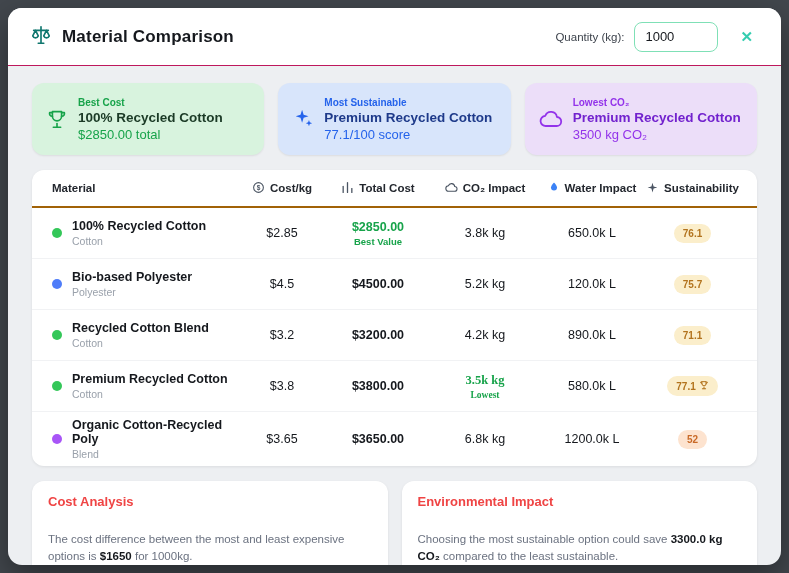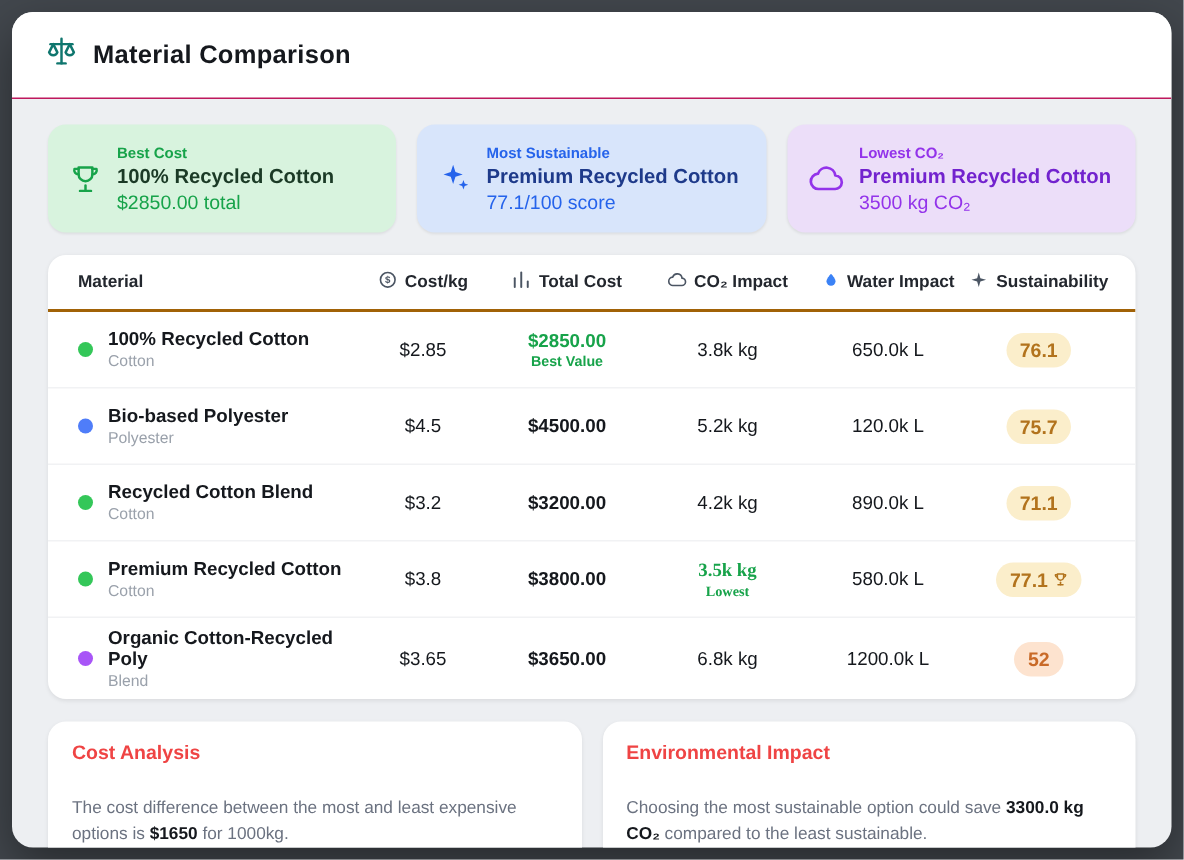--- a/index.html
+++ b/index.html
@@ -55,21 +55,21 @@
   .mat { display:flex; align-items:center; gap:10px; }
   .dot { width:10px; height:10px; border-radius:50%; flex-shrink:0; }
   .mname { font-size:12.5px; font-weight:bold; color:#15181d; }
   .mcat { font-size:10.5px; color:#9aa1ab; margin-top:2px; }
   .cell { text-align:center; font-size:12.5px; color:#15181d; }
   .cell.total { font-weight:bold; font-size:12.5px; }
   .green-val { color:#17a34a !important; }
   .subnote { display:block; font-size:9.5px; color:#17a34a; font-weight:bold; margin-top:2px; }
   .subnote:empty { display:none; }
   .badge { display:inline-flex; align-items:center; gap:3px; padding:4px 9px; border-radius:999px;
-           font-size:13px; font-weight:bold; }
+           font-size:10px; font-weight:bold; }
   .badge.yellow { background:#fbeecb; color:#b2731d; }
   .badge.orange { background:#fde3cf; color:#c96a28; }
 
   
   .insights { display:grid; grid-template-columns:1fr 1fr; gap:14px; }
   .insight { background:#fff; border-radius:12px; padding:13px 16px; box-shadow:0 1px 3px rgba(0,0,0,.08); }
   .insight h3 { font-size:13px; font-weight:bold; color:#ef4444; margin-bottom:22px; }
   .insight p { font-size:11.5px; color:#6b7280; line-height:1.5; }
   .insight p strong { color:#15181d; }
 </style>
@@ -83,20 +83,27 @@
       <span class="cicon">
         <svg width="22" height="22" viewBox="0 0 24 24" fill="none" stroke="#0f766e" stroke-width="1.8" stroke-linecap="round" stroke-linejoin="round">
           <path d="M12 3v18"></path>
             <path d="M9 21h6"></path>
             <path d="M4 7h16"></path>
           <path d="M6 7l-3 6a3.2 3.2 0 0 0 6 0z"></path>
             <path d="M18 7l-3 6a3.2 3.2 0 0 0 6 0z"></path>
         </svg>
       </span>
       <h1>Material Comparison</h1>
+    </div>
+    <div class="hdr-right">
+      <span class="qty-label">Quantity (kg):</span>
+      <input class="qty-input" type="text" value="1000" style="">
+      <button class="close-btn">
+        <span>✕</span>
+      </button>
     </div>
   </div>
 
   <div class="content">
 
     <div class="cards">
       <div class="card green">
         <span class="cicon">
           <svg width="22" height="22" viewBox="0 0 24 24" fill="none" stroke="#17a34a" stroke-width="1.8" stroke-linecap="round" stroke-linejoin="round">
             <path d="M8 21h8"></path>

